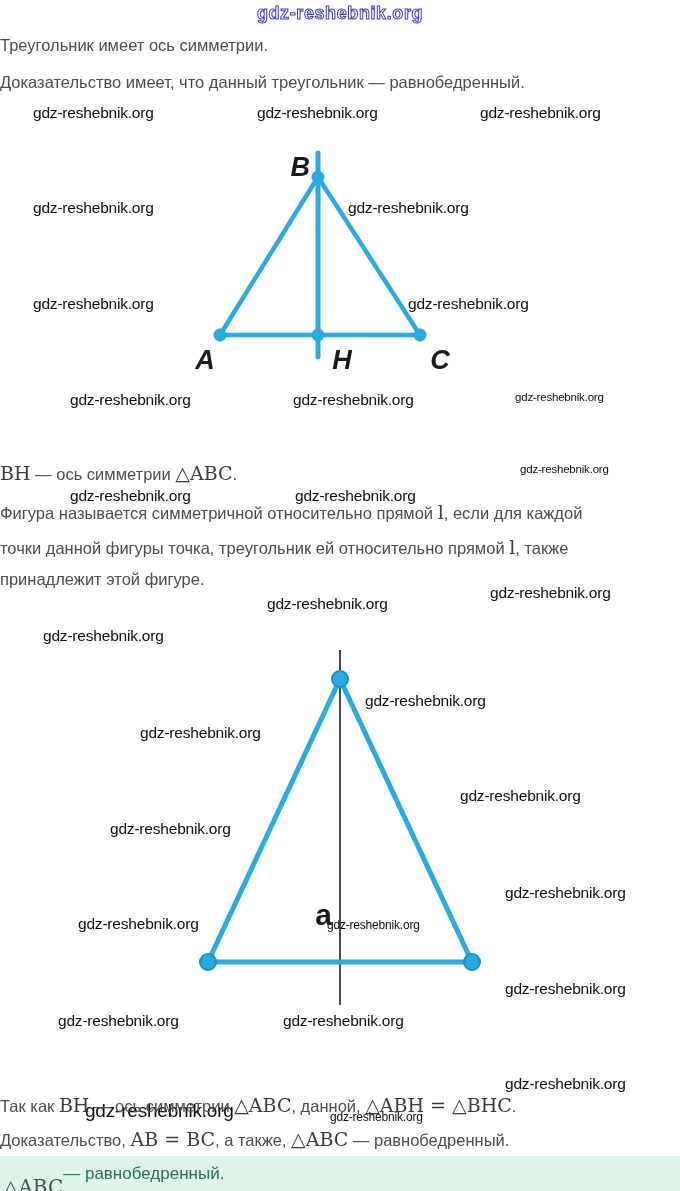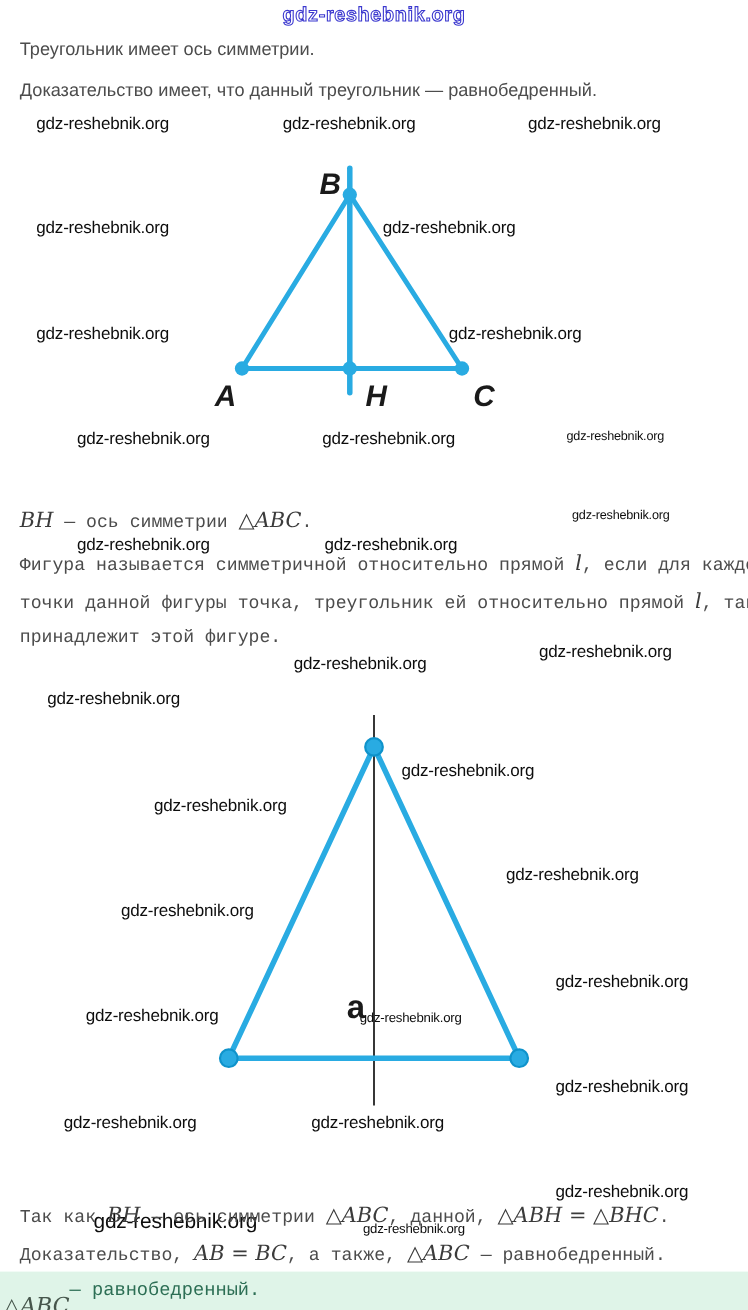--- a/index.html
+++ b/index.html
@@ -11,25 +11,25 @@
     position:absolute;top:3px;left:0;width:680px;text-align:center;
     font-size:18px;font-weight:700;letter-spacing:.6px;
     color:#4b48d6;-webkit-text-fill-color:transparent;-webkit-text-stroke:1px #3b38cf;
     white-space:nowrap;
   }
   .wm{
     position:absolute;color:#0d0d0d;letter-spacing:-.2px;white-space:nowrap;
     font-family:"Liberation Sans",sans-serif;line-height:1.1;
   }
   .para{
-    position:absolute;left:18px;color:#4c4c4c;font-size:16.5px;
+    position:absolute;left:0;color:#4c4c4c;font-size:16.5px;
     white-space:nowrap;line-height:1.3;
   }
-  .tseg{font-size:16.5px;color:#4c4c4c;font-family:Liberation Mono, monospace;}
-  .mseg{font-family:"DejaVu Serif",serif;font-style:italic;font-size:19px;color:#3b3b3b;margin-top:27px;}
+  .tseg{font-size:16.5px;color:#4c4c4c;}
+  .mseg{font-family:"DejaVu Serif",serif;font-size:19px;color:#3b3b3b;margin-top:27px;}
   .diagram{position:absolute;}
   .answer-box{
     position:absolute;left:0;top:1156px;width:680px;height:35px;
     display:flex;align-items:center;padding-left:3px;box-sizing:border-box;
   }
   .answer-box .tseg{font-size:17px;color:#2c6e54;}
   .answer-box .mseg{font-size:20px;color:#46564c;}
   svg text.vlabel{
     font-family:"Liberation Sans",sans-serif;font-weight:bold;font-style:italic;
     font-size:27px;fill:#1a1a1a;

